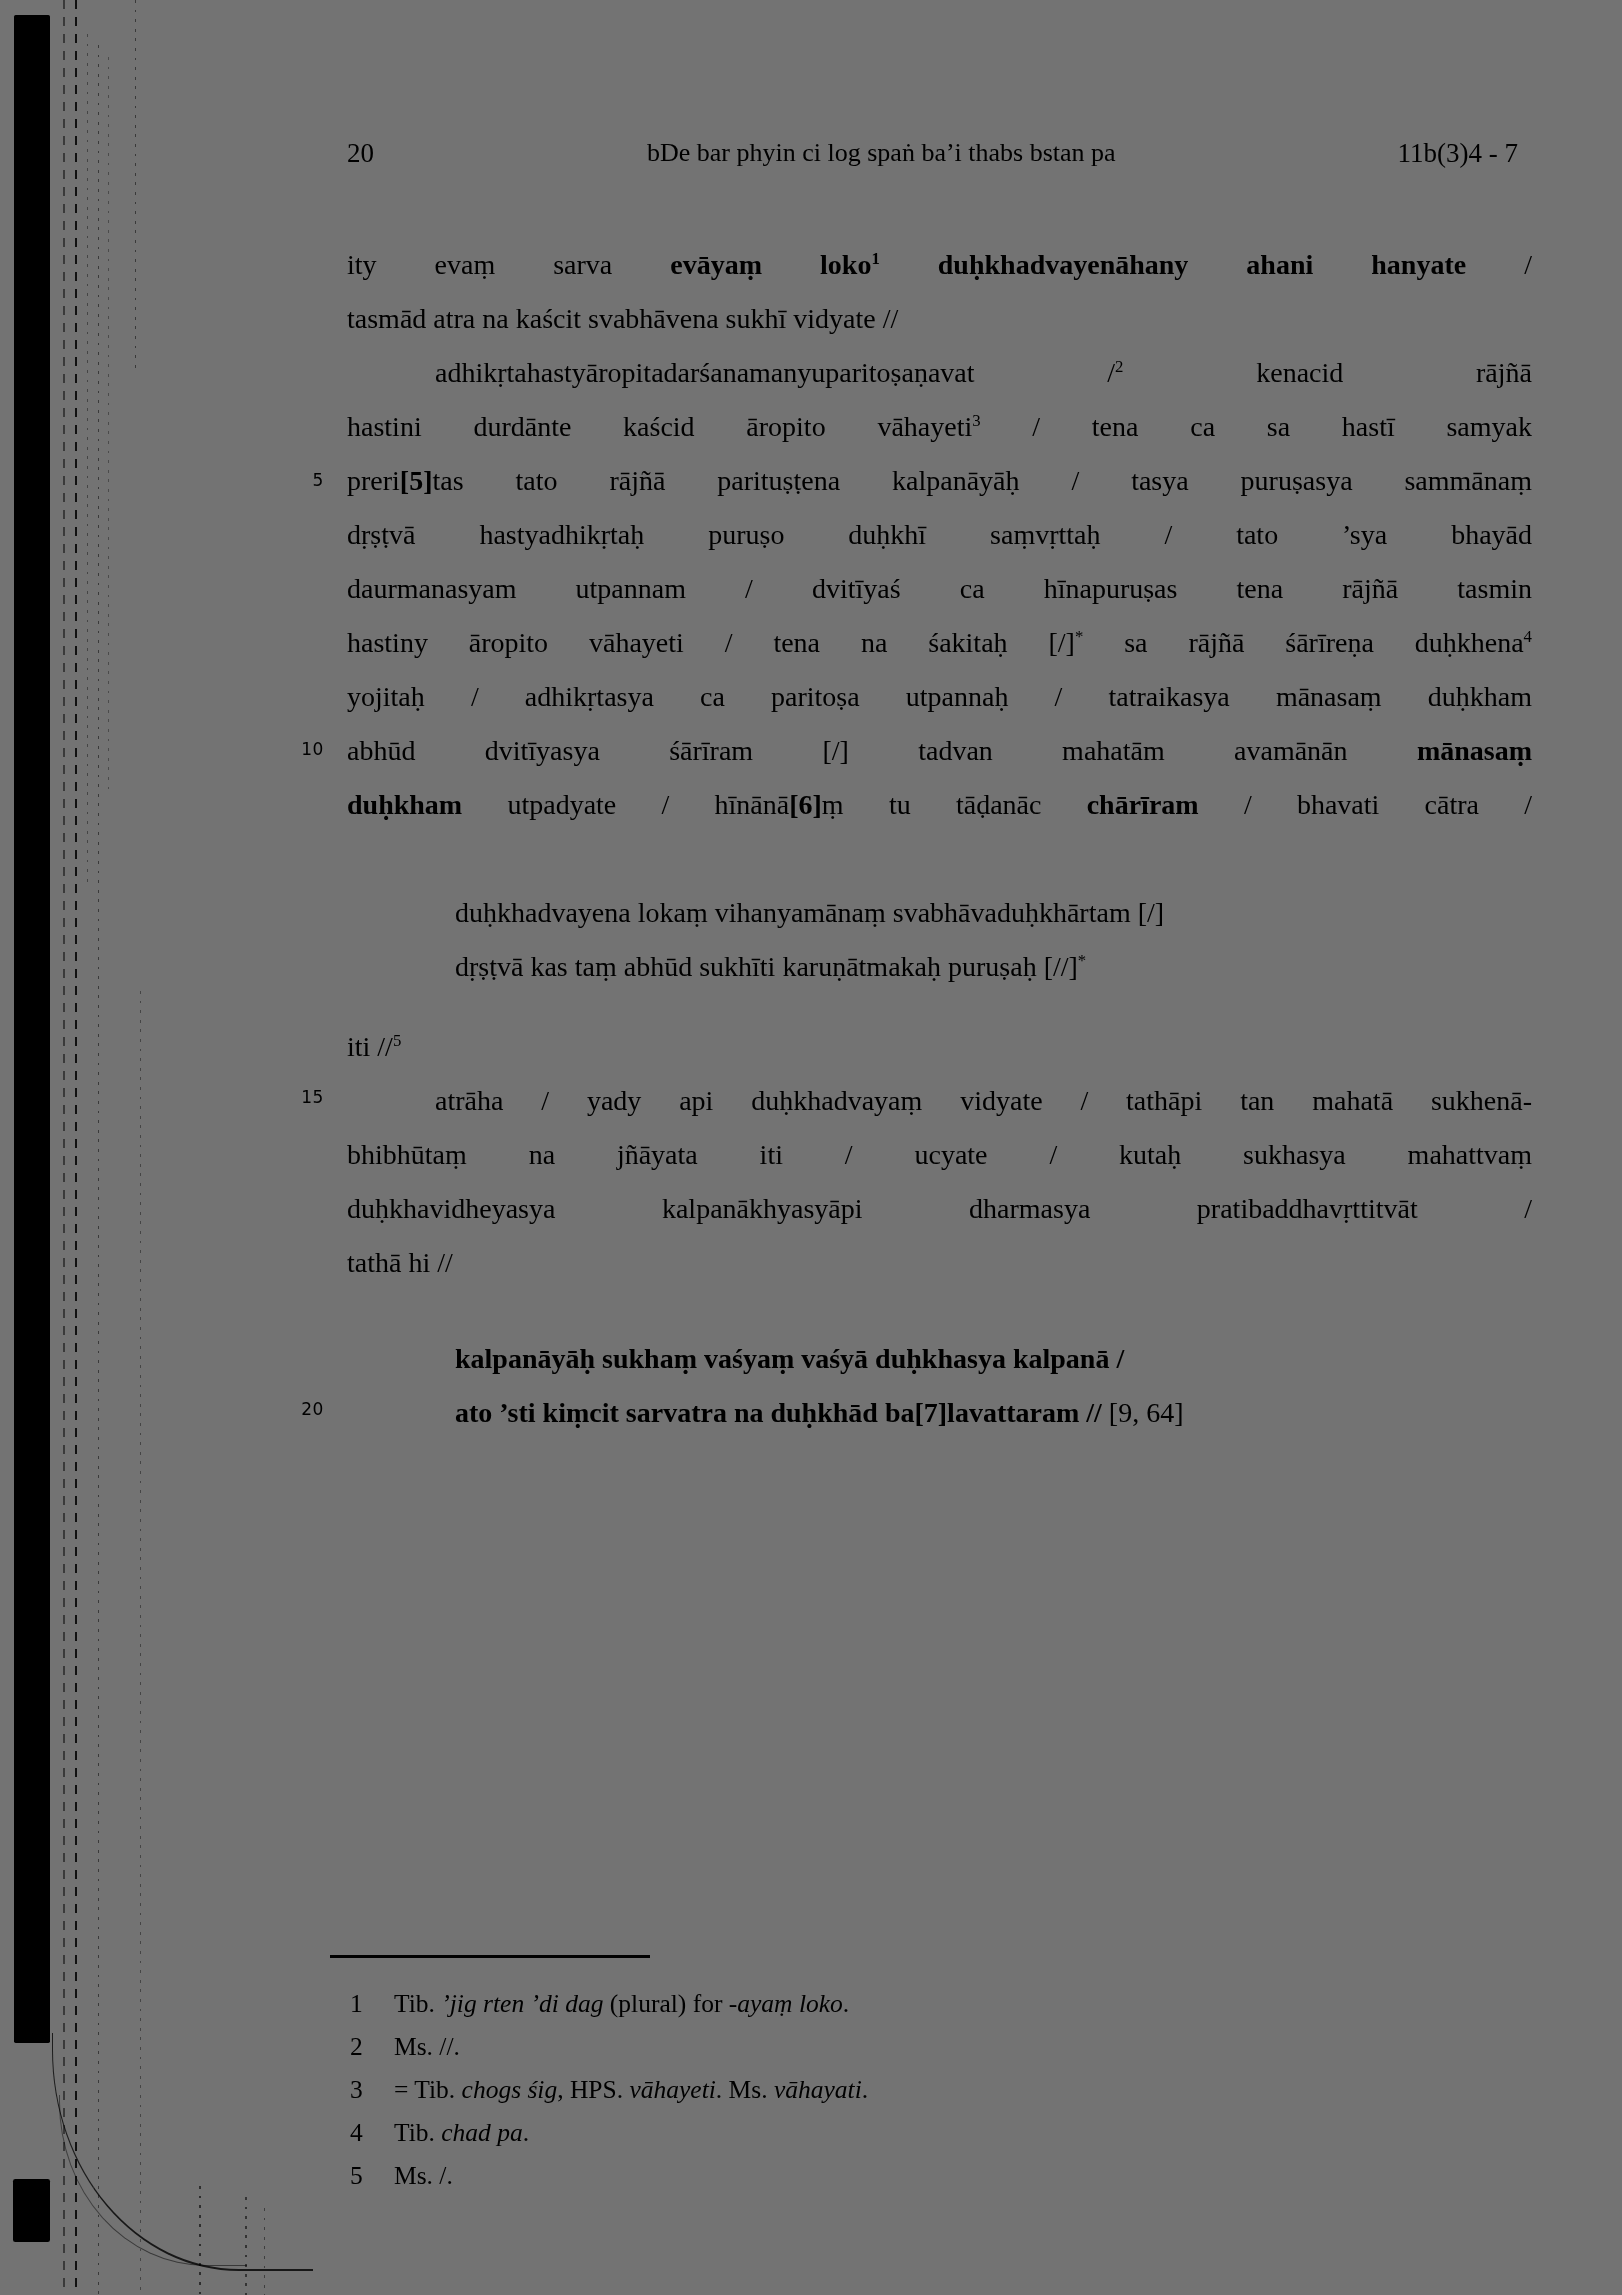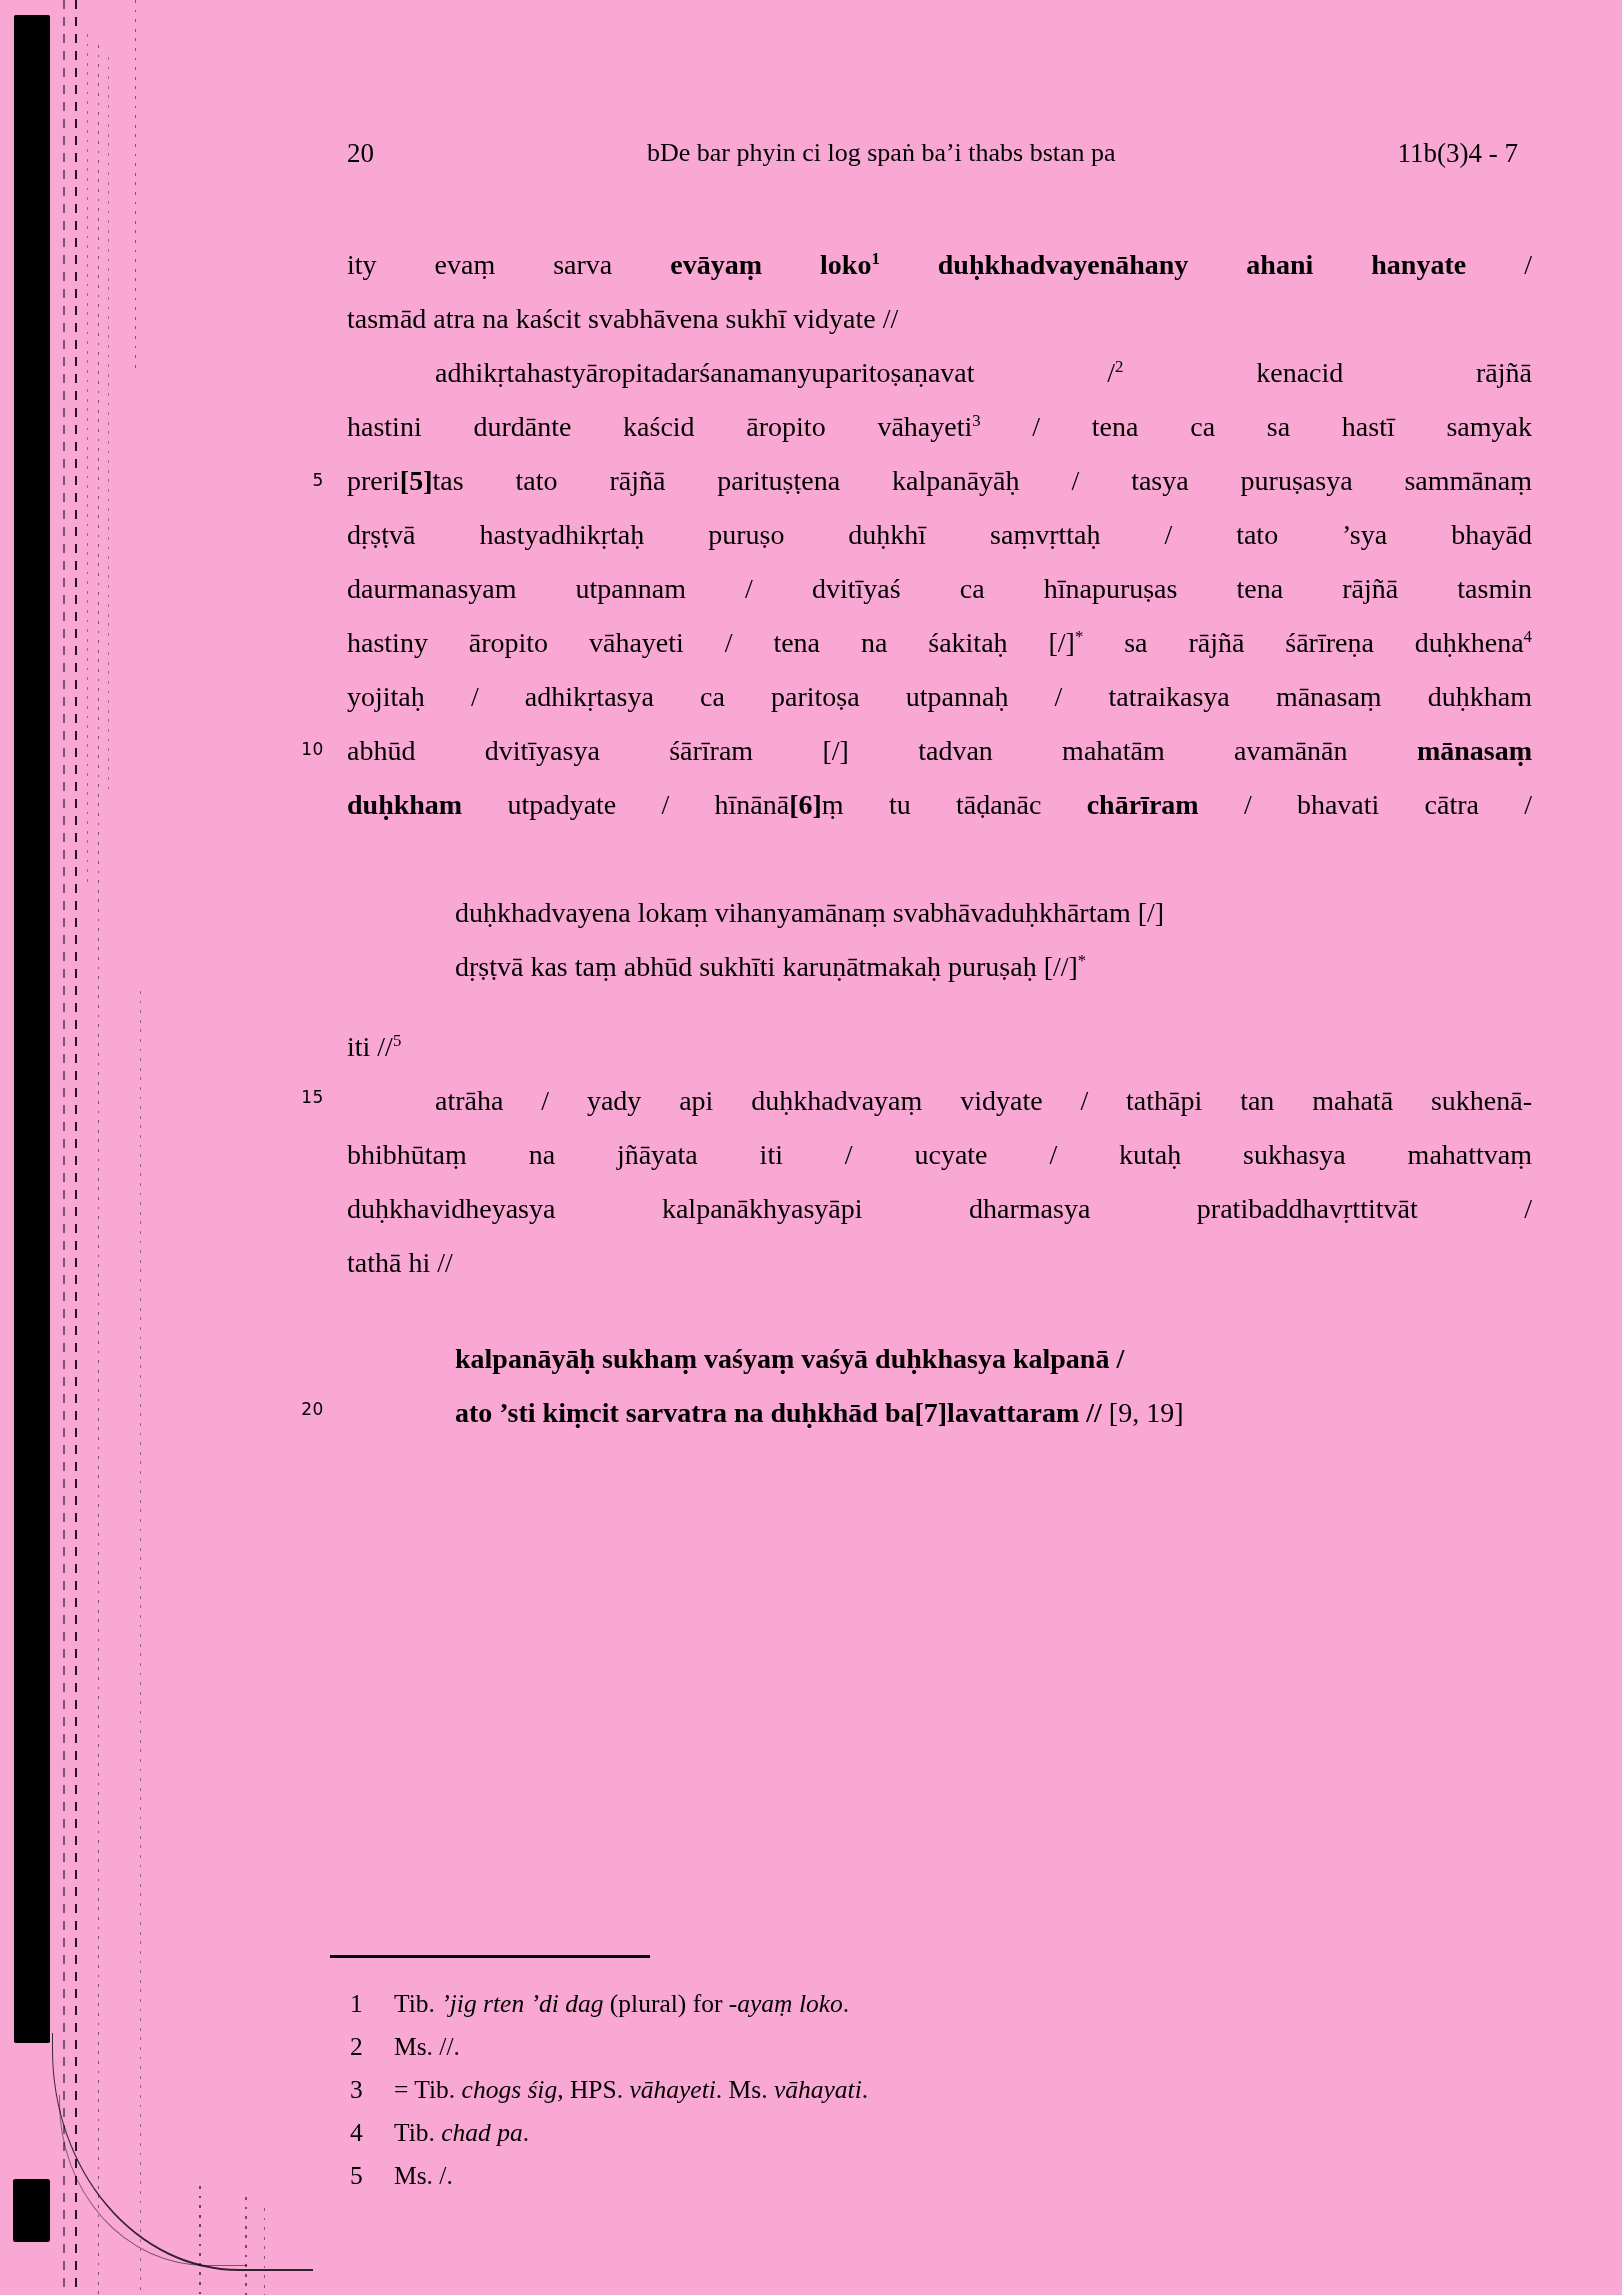--- a/index.html
+++ b/index.html
@@ -1,19 +1,19 @@
 <!DOCTYPE html>
 <html style="font-size:9px"><head>
 <meta charset="utf-8">
 <style>
   html,body{margin:0;padding:0;background:#e8e8e8;}
   .page{
     position:relative;
     width:1623px;height:2295px;
-    background:#f9a8d4;
+    background:#737373;
     overflow:hidden;
     font-family:"Liberation Serif","DejaVu Serif",serif;
     color:#000;
   }
   
   .bar{position:absolute;background:#000;}
   .bar1{left:14px;top:14.7px;width:36px;height:2028px;border-radius:1.7px;}
   .bar2{left:12.5px;top:2179px;width:37px;height:63px;border-radius:2.3px;}
   .streak{position:absolute;top:0;bottom:0;}
   .dash{background:repeating-linear-gradient(to bottom,#000 0 9px,transparent 9px 17px);}
@@ -95,21 +95,21 @@
       <div class="line just"><span>abhūd dvitīyasya śārīram [/] tadvan mahatām avamānān </span><span class="b">mānasaṃ</span></div>
       <div class="line just"><span class="b">duḥkham</span><span> utpadyate / hīnānā</span><span class="b">[6]</span><span>ṃ tu tāḍanāc </span><span class="b">chārīram</span><span> / bhavati cātra /</span></div>
       <div class="line ind2" style="margin-top: 54px;"><span>duḥkhadvayena lokaṃ vihanyamānaṃ svabhāvaduḥkhārtam [/]</span></div>
       <div class="line ind2"><span>dṛṣṭvā kas taṃ abhūd sukhīti karuṇātmakaḥ puruṣaḥ [//]</span><sup>*</sup></div>
       <div class="line" style="margin-top: 25.5px;"><span>iti //</span><sup>5</sup></div>
       <div class="line just ind1"><span>atrāha / yady api duḥkhadvayaṃ vidyate / tathāpi tan mahatā sukhenā-</span></div>
       <div class="line just"><span>bhibhūtaṃ na jñāyata iti / ucyate / kutaḥ sukhasya mahattvaṃ</span></div>
       <div class="line just"><span>duḥkhavidheyasya kalpanākhyasyāpi dharmasya pratibaddhavṛttitvāt /</span></div>
       <div class="line"><span>tathā hi //</span></div>
       <div class="line ind2" style="margin-top: 42px;"><span class="b">kalpanāyāḥ sukhaṃ vaśyaṃ vaśyā duḥkhasya kalpanā /</span></div>
-      <div class="line ind2"><span class="b">ato ’sti kiṃcit sarvatra na duḥkhād ba[7]lavattaram //</span><span> [9, 19]</span></div>
+      <div class="line ind2"><span class="b">ato ’sti kiṃcit sarvatra na duḥkhād ba[7]lavattaram //</span><span> [9, 64]</span></div>
     </div>
 
   <div class="fnrule"></div>
   <div class="fncol" id="footnotes">
       <div class="fn">
         <span class="fn-n">1</span>
         <span class="fn-t"><span>Tib. </span><span class="i">’jig rten ’di dag</span><span> (plural) for </span><span class="i">-ayaṃ loko</span><span>.</span></span>
       </div>
       <div class="fn">
         <span class="fn-n">2</span>

